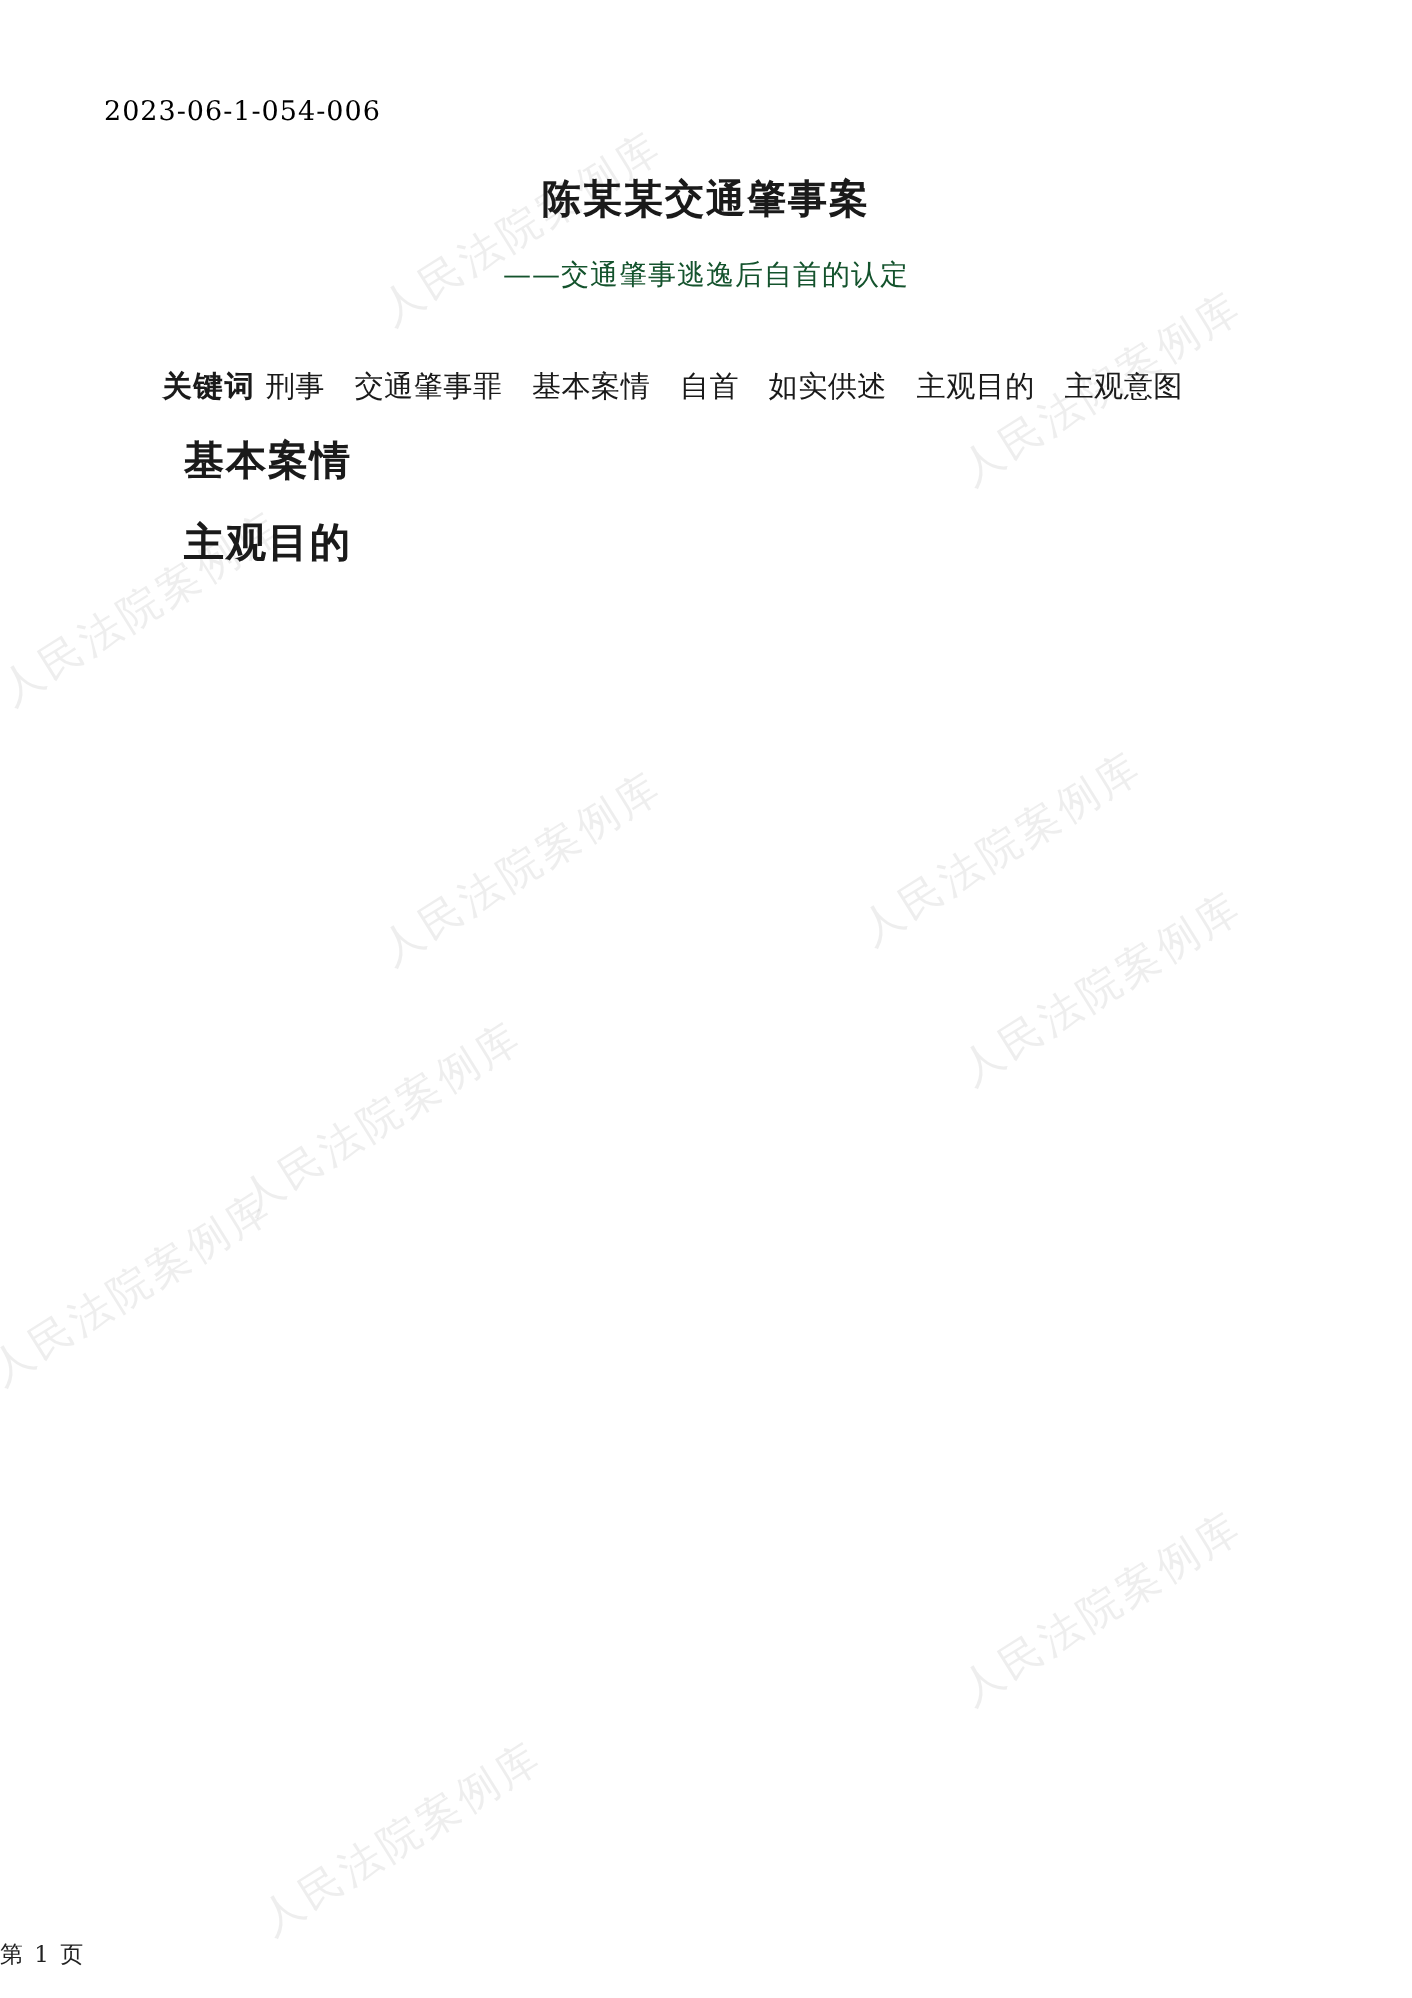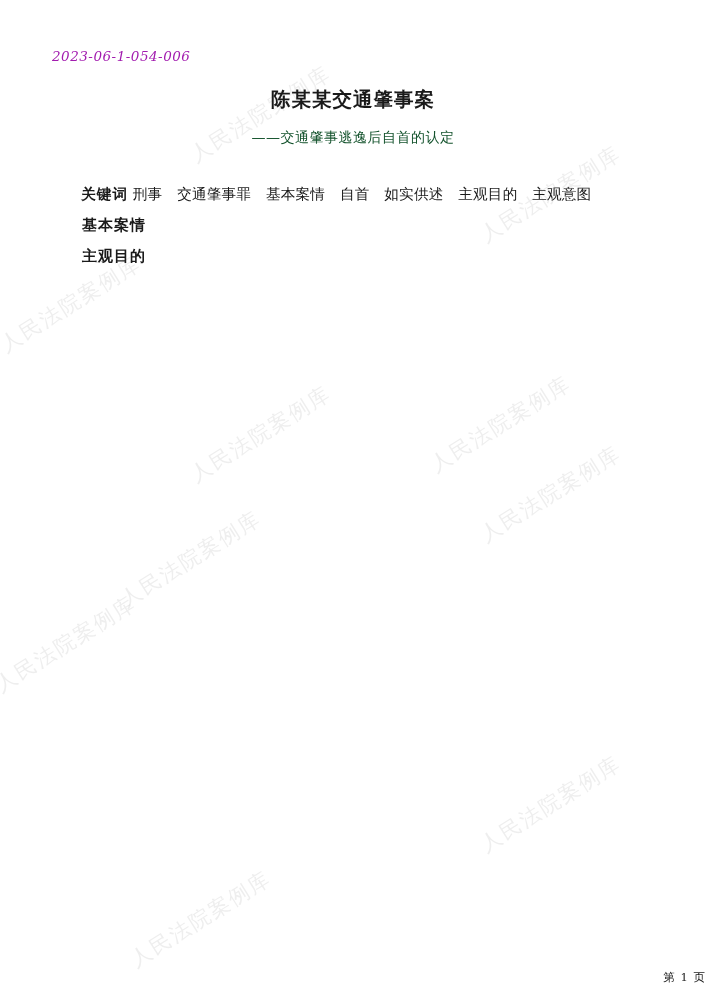--- a/index.html
+++ b/index.html
@@ -43,24 +43,23 @@
   }
 
   .content {
     position: relative;
     z-index: 2;
   }
 
   .docid {
     font-size: 13.5px;
     letter-spacing: 0.5px;
-    color: #a21caf;
+    color: #000000;
     font-family: "DejaVu Serif", "Liberation Serif", serif;
     margin: 0 0 22px 0;
-    font-style: italic;
   }
 
   h1.title {
     text-align: center;
     font-size: 19.5px;
     font-weight: bold;
     letter-spacing: 1px;
     margin: 0 0 16px 0;
     font-family: "DejaVu Sans", "Liberation Sans", sans-serif;
   }
@@ -77,21 +76,21 @@
     font-size: 14.6px;
     line-height: 2.02;
     margin: 0;
     text-align: justify;
     text-justify: inter-ideograph;
     text-indent: 2em;
     letter-spacing: 0.2px;
   }
 
   .section-head {
-    font-size: 15px;
+    font-size: 20px;
     font-weight: bold;
     font-family: "DejaVu Sans", "Liberation Sans", sans-serif;
     text-indent: 2em;
     line-height: 2.02;
     margin: 0;
     letter-spacing: 1px;
   }
 
   .kw-line {
     font-size: 14.6px;
@@ -105,21 +104,21 @@
     font-weight: bold;
     font-family: Liberation Mono, monospace;
     letter-spacing: 1px;
   }
 
   .footer {
     position: absolute;
     left: 0;
     right: 0;
     bottom: 14px;
-    text-align: right;
+    text-align: left;
     font-size: 11.5px;
     color: #222;
     z-index: 2;
     letter-spacing: 1px;
   }
 </style>
 </head>
 <body>
 
 <div class="page">

